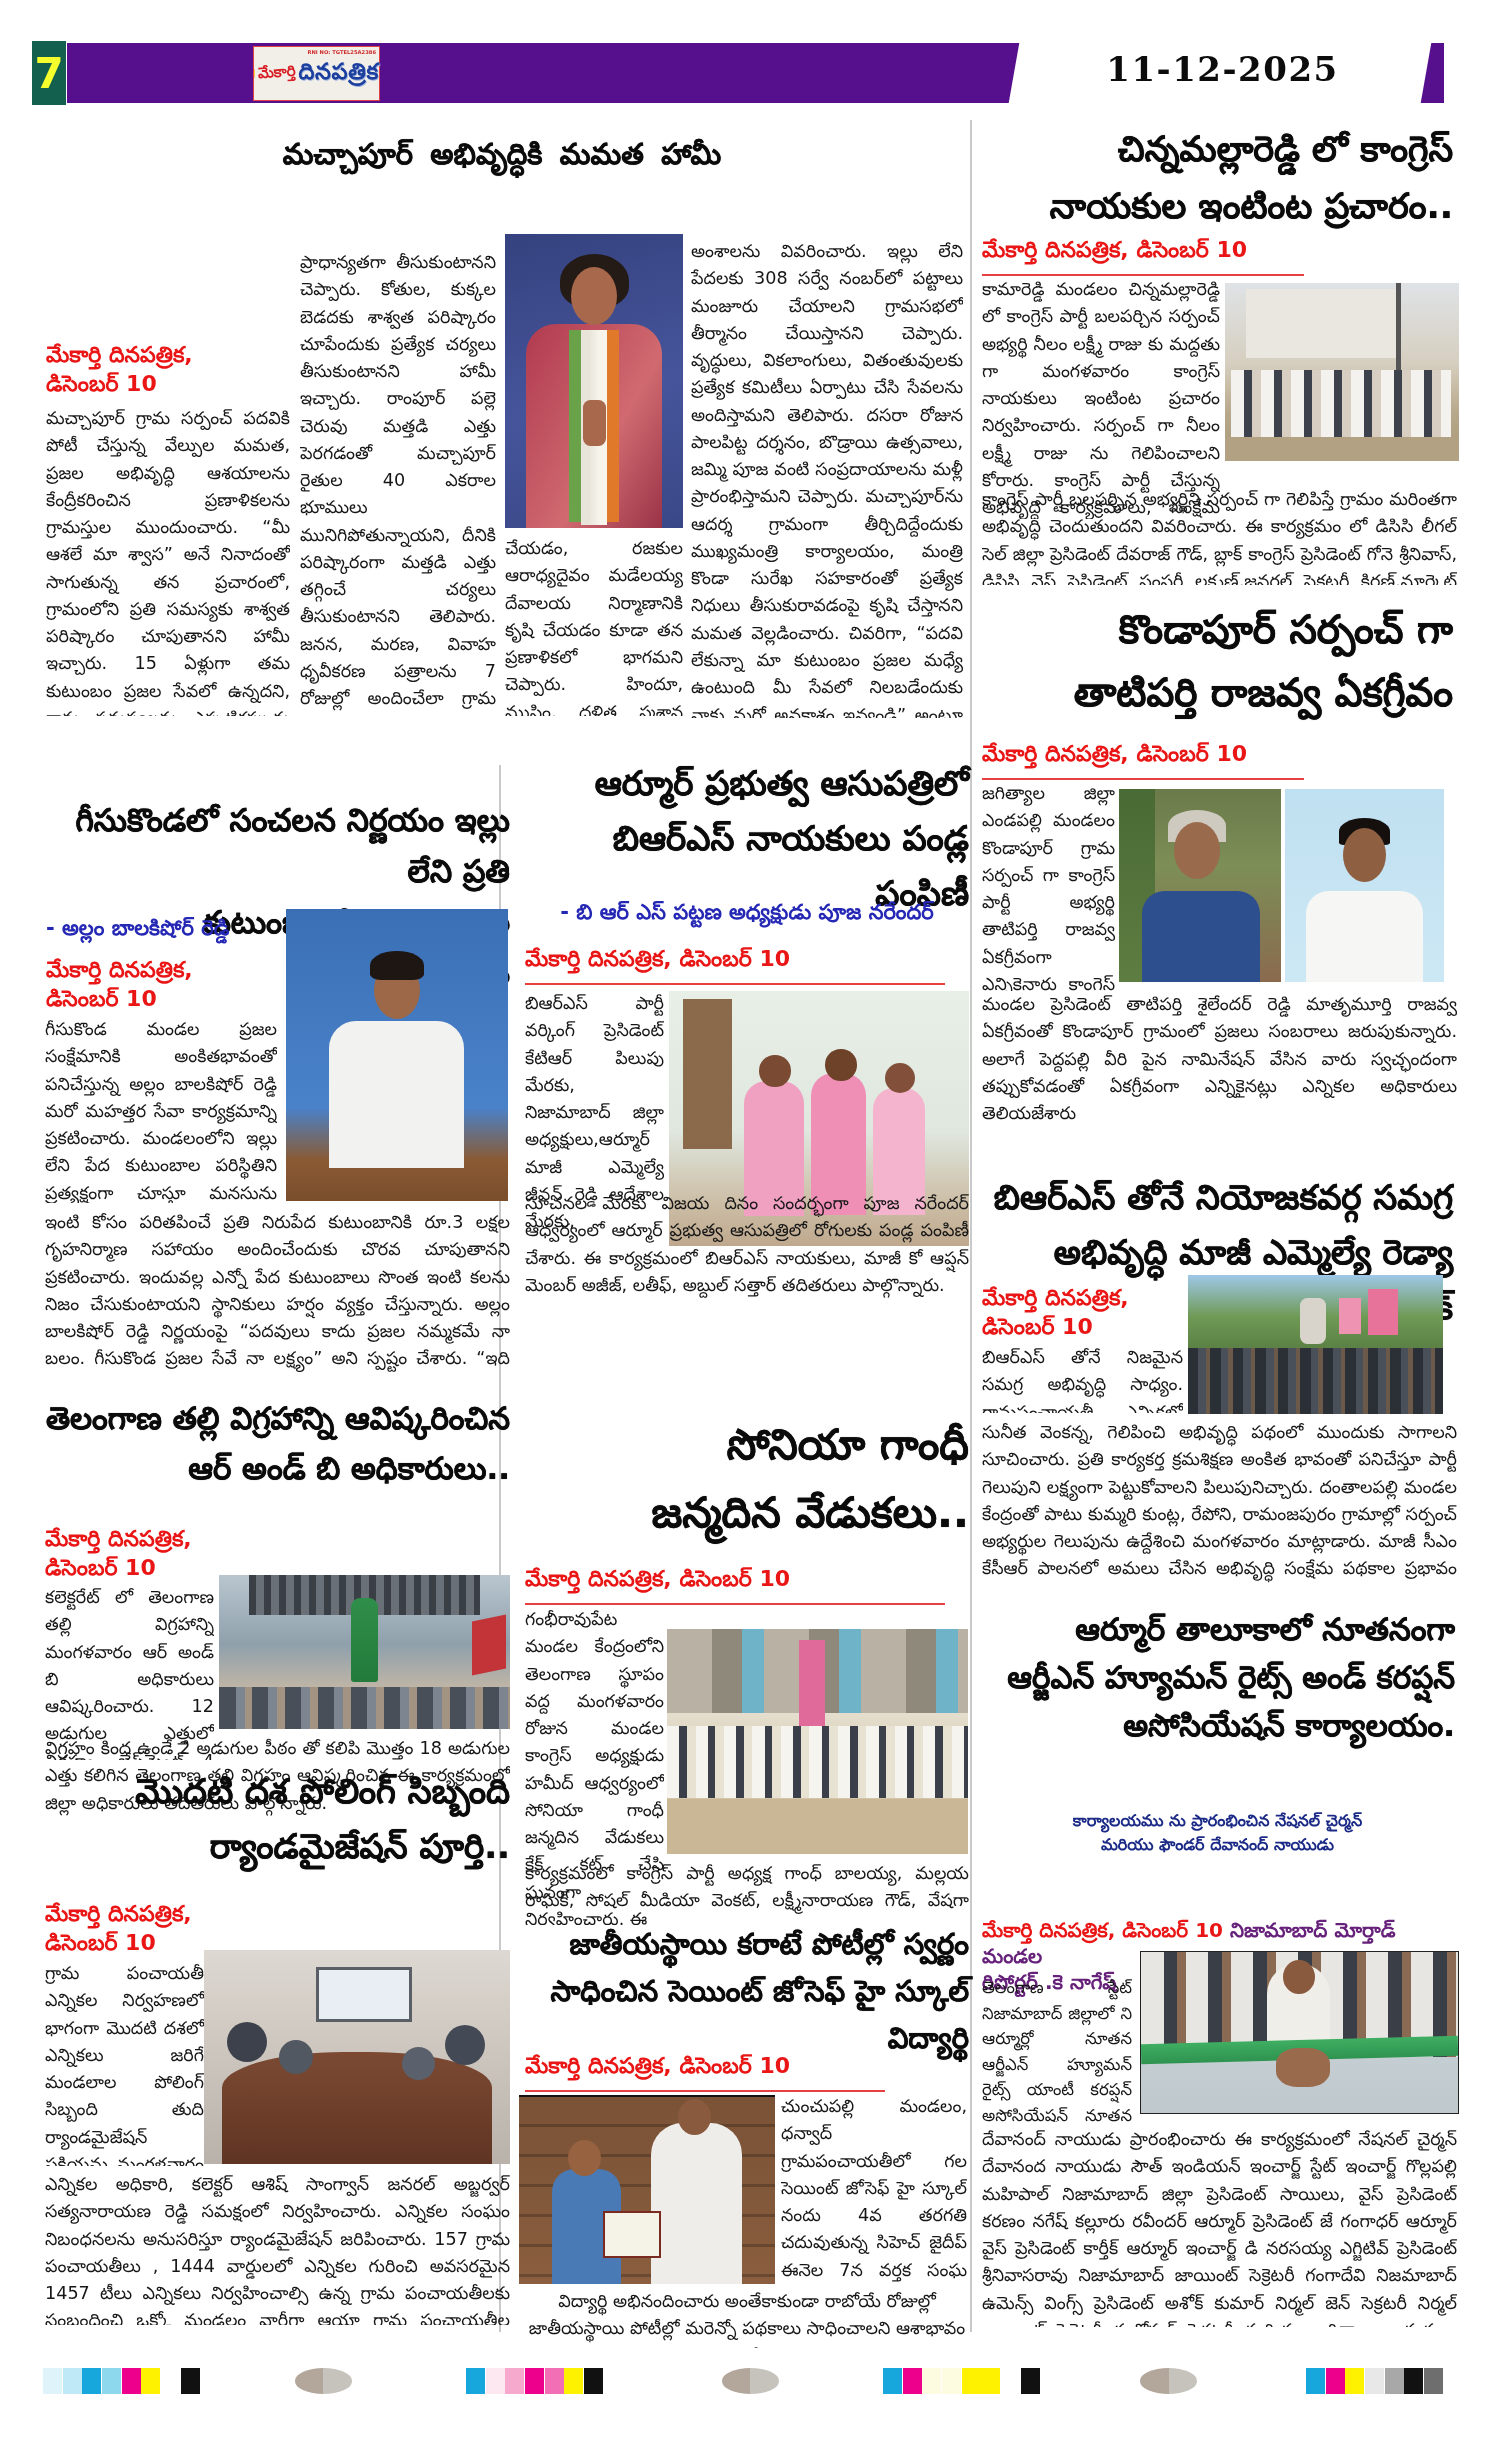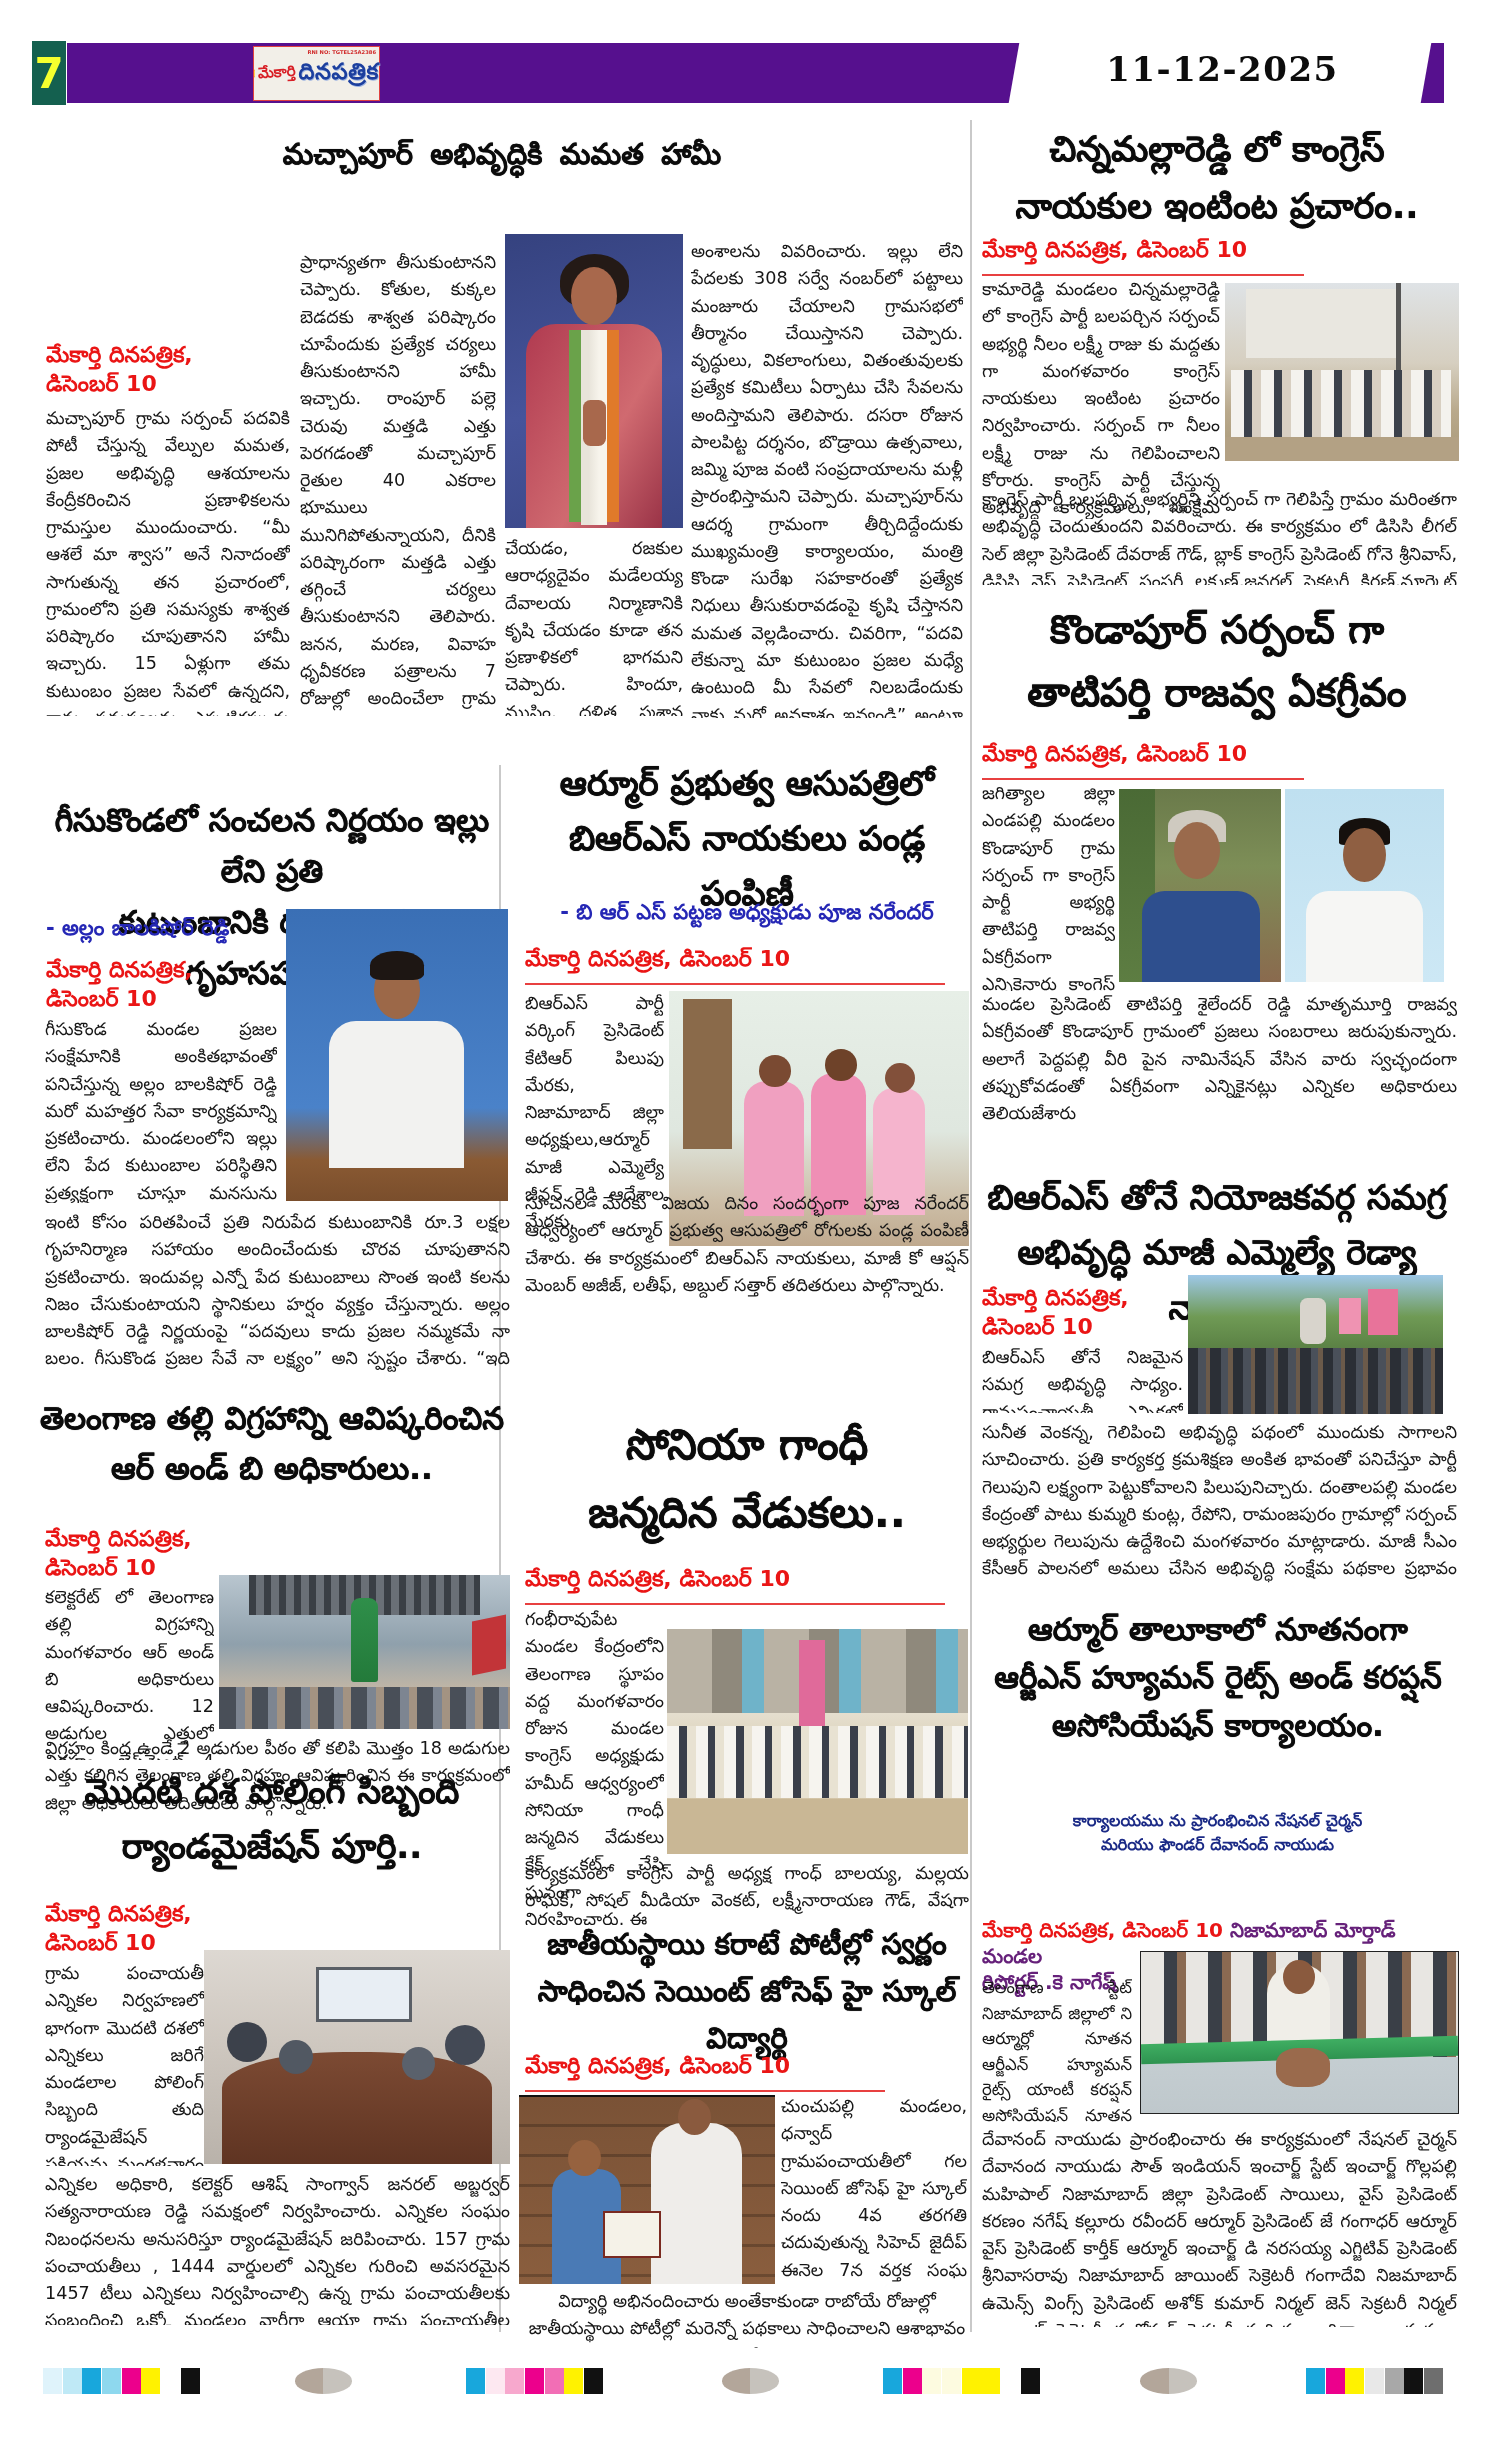--- a/index.html
+++ b/index.html
@@ -17,21 +17,21 @@
              background:radial-gradient(circle,#ffd34d 35%,#f59a23 60%,transparent 62%);}
   .logo .script{color:#d81f26;font-weight:800;font-size:15px;transform:rotate(-4deg);}
   .logo .main{color:#1c3f9e;font-weight:900;font-size:22.5px;letter-spacing:0.7px;text-shadow:0.7px 0.7px 0 #9db3e0;}
   .datewrap{position:absolute;left:1014px;top:43px;width:412px;height:60px;background:#ffffff;
             transform:skewX(-10deg);}
   .datetext{position:absolute;left:1065px;top:49px;width:315px;text-align:center;color:#0c0c0c;
             font-family:"DejaVu Serif","Liberation Serif",serif;font-size:34px;font-weight:900;letter-spacing:1.5px;}
   
   .vline{position:absolute;width:1.5px;background:#c9c9c9;}
   
-  .hl{position:absolute;font-weight:900;text-align:center;color:#0b0b0b;line-height:1.62;text-shadow:0 0 0.7px #000;}
+  .hl{position:absolute;font-weight:900;text-align:right;color:#0b0b0b;line-height:1.62;text-shadow:0 0 0.7px #000;}
   .hl span{display:block;}
   .hl1{position:absolute;font-weight:900;text-align:center;color:#0b0b0b;white-space:nowrap;text-shadow:0 0 0.7px #000;}
   .sub{position:absolute;color:#2527b5;font-weight:800;text-align:center;line-height:1.5;}
   .sub span{display:block;}
   .by{position:absolute;color:#2527b5;font-weight:800;font-size:21px;text-align:right;}
   .dl2{position:absolute;color:#ea1515;font-weight:800;font-size:22px;line-height:1.3;}
   .dl2 span{display:block;}
   .dl1{position:absolute;color:#ea1515;font-weight:800;font-size:22px;border-bottom:2.2px solid #e84040;padding-bottom:6px;}
   .dlk{position:absolute;font-weight:800;font-size:20px;line-height:1.3;}
   .dlk .red{color:#ea1515;}

